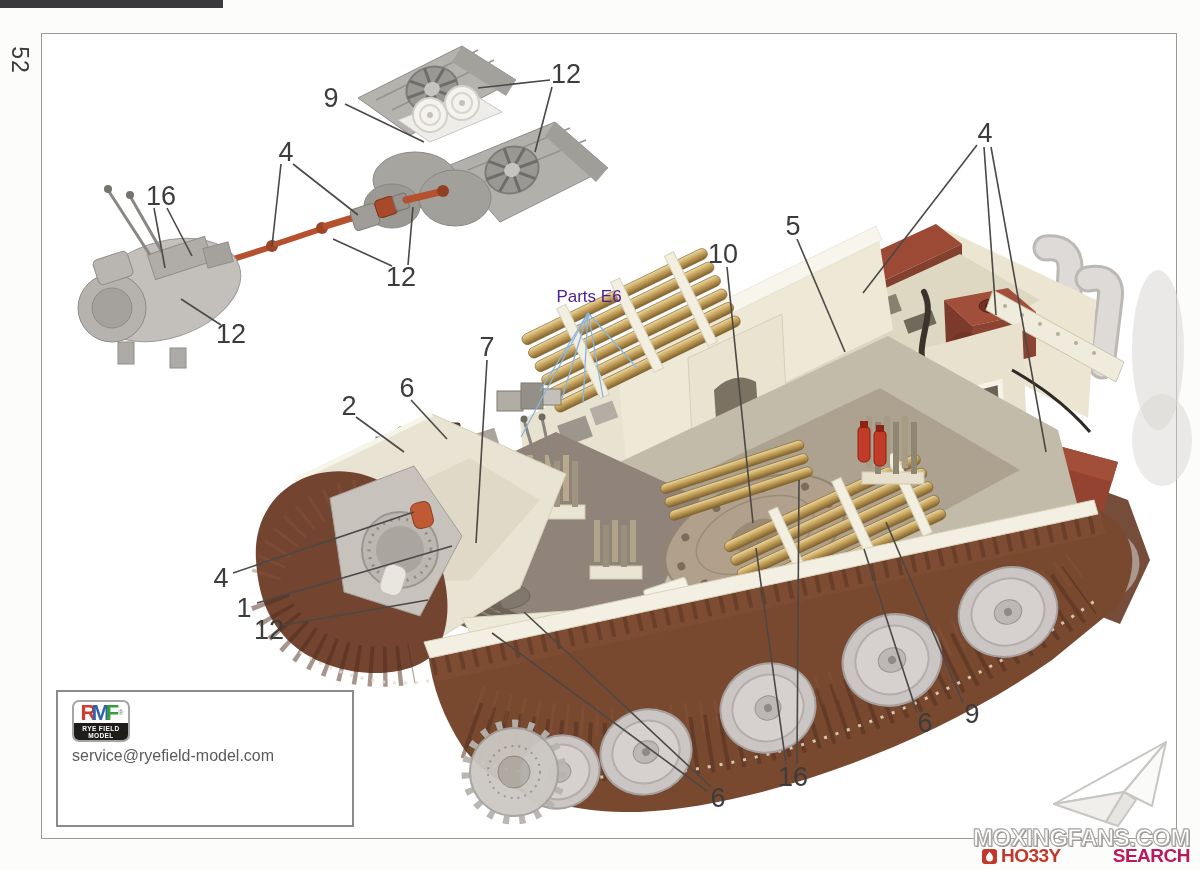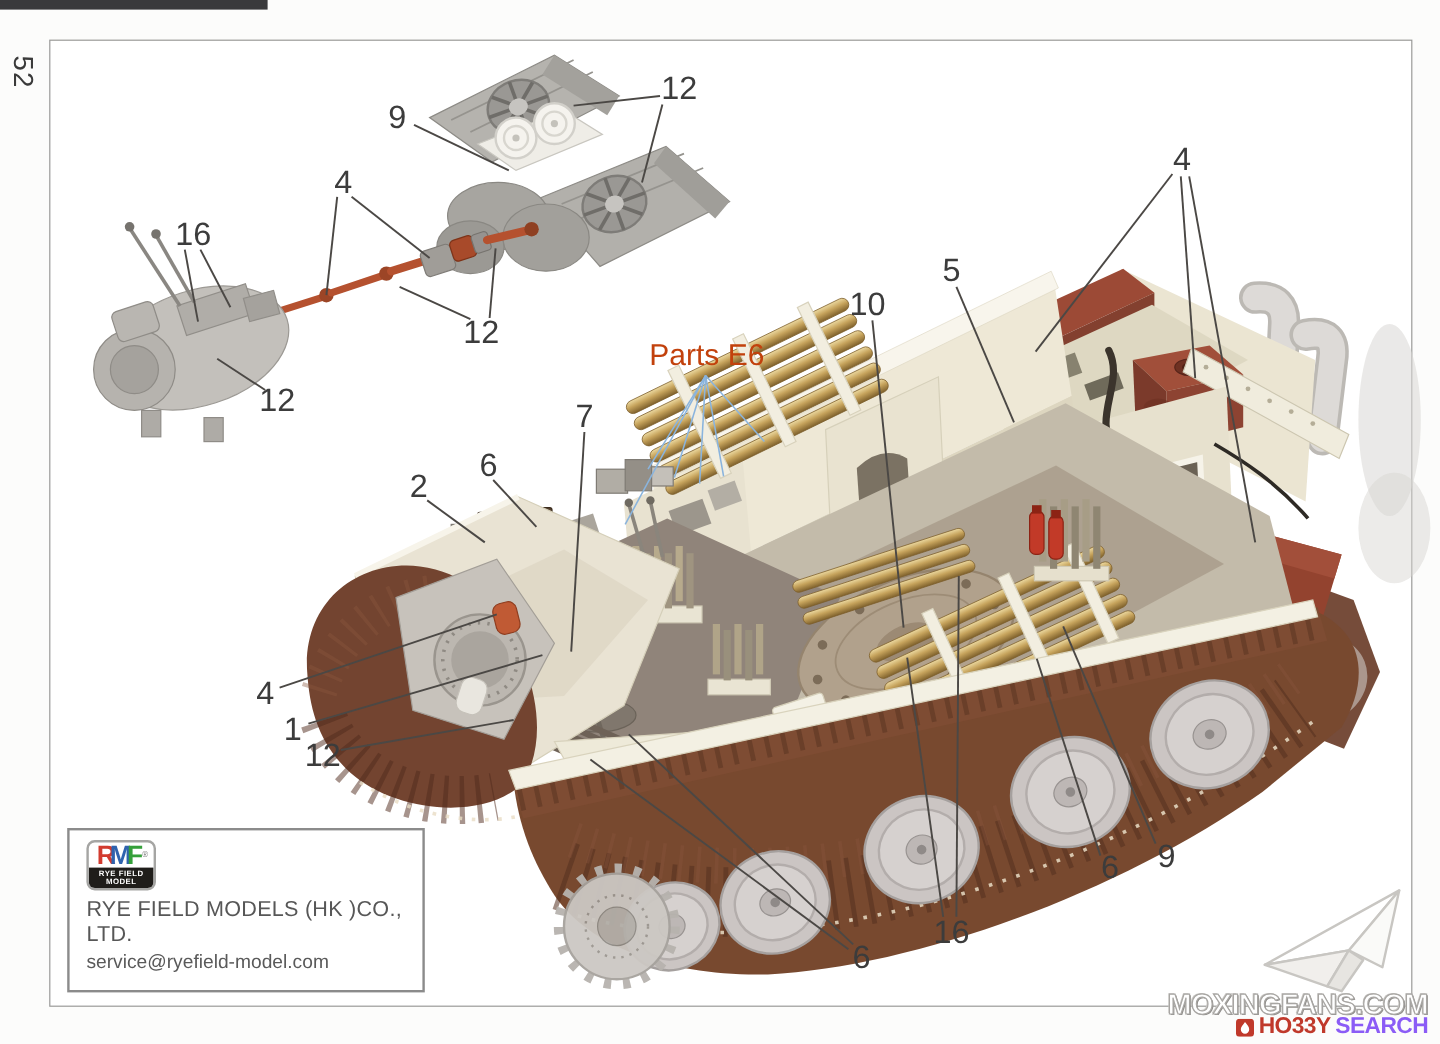--- a/index.html
+++ b/index.html
@@ -7,21 +7,21 @@
          font-family:"Liberation Sans",sans-serif;}
   .scan-strip{position:absolute;left:0;top:0;width:223px;height:8px;background:#3a3a3c;}
   .page-border{position:absolute;left:41px;top:33px;width:1134px;height:804px;
                border:1px solid #9a9a98;background:#ffffff;}
   #art{position:absolute;left:0;top:0;width:1200px;height:870px;}
   .pagenum{position:absolute;left:-2px;top:38px;width:44px;height:44px;display:flex;
            align-items:center;justify-content:center;transform:rotate(90deg);
            font-size:23px;color:#3a3a3a;letter-spacing:1px;}
   .callout{position:absolute;transform:translate(-50%,-50%);font-size:27px;color:#3c3c3c;
            line-height:1;white-space:nowrap;}
-  .parts-label{position:absolute;transform:translate(-50%,-50%);font-size:25px;color:#c2410c;
+  .parts-label{position:absolute;transform:translate(-50%,-50%);font-size:17px;color:#4c1d95;
            white-space:nowrap;}
   
   .infobox{position:absolute;left:56px;top:690px;width:298px;height:137px;border:2px solid #8b8b8b;
            background:#fff;box-sizing:border-box;padding:8px 14px;}
   .rmf-logo{width:58px;height:42px;border:2px solid #a5a5a3;border-radius:7px;background:#fff;
             box-sizing:border-box;display:flex;flex-direction:column;align-items:center;
             justify-content:flex-end;overflow:hidden;}
   .rmf-letters{font-weight:bold;font-size:22px;line-height:20px;letter-spacing:-2px;
                display:flex;align-items:flex-start;}
   .rmf-letters .l1{color:#d23b2f;}
@@ -32,21 +32,21 @@
            letter-spacing:.4px;text-align:center;padding:2px 0 1px;}
   .company{margin-top:5px;font-size:18px;color:#575757;letter-spacing:.2px;}
   .support{margin-top:3px;font-size:16px;color:#5a5a5a;line-height:21px;}
   
   .wm-site{position:absolute;right:10px;top:824px;font-size:24px;font-weight:bold;color:#fff;
            letter-spacing:-.5px;-webkit-text-stroke:1px #a8a6a3;
            text-shadow:1px 1px 0 #8f8d8a,-1px -1px 0 #c9c7c4;}
   .wm-brand{position:absolute;right:10px;top:845px;font-size:19px;font-weight:bold;
             display:flex;align-items:center;gap:4px;padding-left:33px;}
   .wm-brand .red{color:#c0392b;letter-spacing:-.5px;}
-  .wm-brand .gray{color:#8b5cf6;letter-spacing:-.5px;}
+  .wm-brand .gray{color:#be185d;letter-spacing:-.5px;margin-left:48px;}
   .flame-box{display:inline-block;width:15px;height:15px;}
 </style>
 </head>
 <body>
 
 <div id="stage">
 
   <div class="page-border"></div>
   <div class="scan-strip"></div>
 
@@ -455,21 +455,20 @@
   <div class="infobox">
     <div class="rmf-logo">
       <div class="rmf-letters">
         <span class="l1">R</span>
           <span class="l2">M</span>
           <span class="l3">F</span>
           <span class="rmf-reg">®</span>
       </div>
       <div class="rmf-bar">RYE FIELD MODEL</div>
     </div>
-    <div class="company">RYE FIELD MODELS (HK )CO., LTD.</div>
     <div class="support">
       <div>service@ryefield-model.com</div>
     </div>
   </div>
 
   <div class="wm-site">MOXINGFANS.COM</div>
   <div class="wm-brand">
     <svg class="flame-box" viewBox="0 0 15 15">
       <rect x="0" y="0" width="15" height="15" rx="3" fill="#c0392b"></rect>
       <path d="M7.5,2.6 C9,4.8 11,6.2 11,8.8 a3.5,3.6 0 1 1 -7,0 C4,6.4 6,5.2 7.5,2.6 Z" fill="#ffffff"></path>

